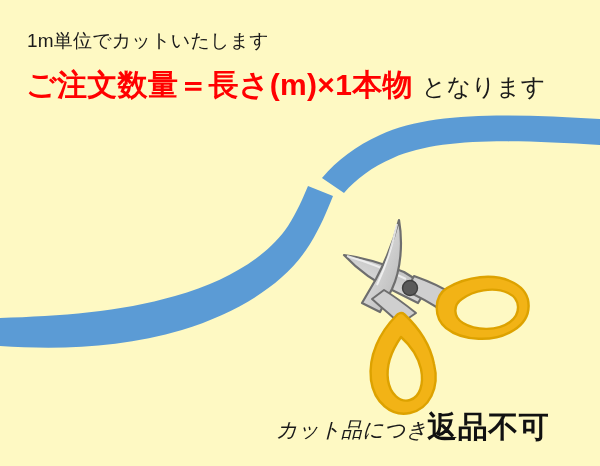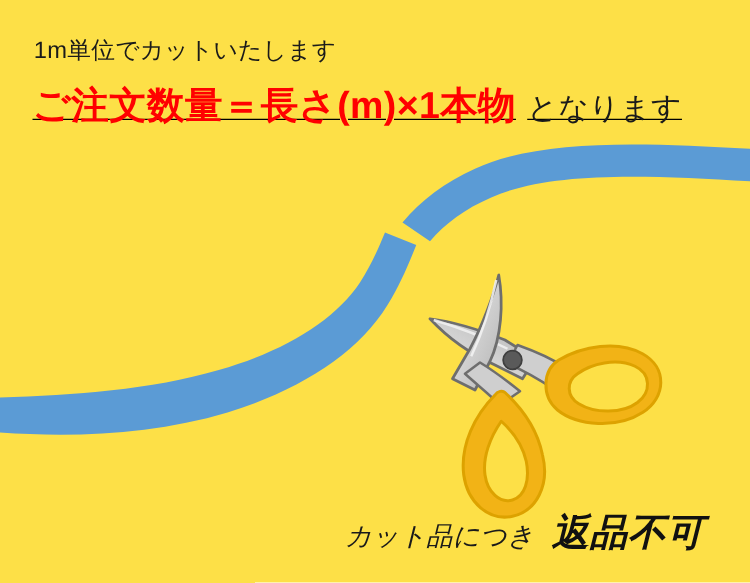--- a/index.html
+++ b/index.html
@@ -8,21 +8,21 @@
     padding: 0;
     background: #ffffff;
   }
   body {
     font-family: "Liberation Sans", "DejaVu Sans", sans-serif;
   }
   #stage {
     position: relative;
     width: 600px;
     height: 466px;
-    background: #fde047;
+    background: #fef9c3;
     overflow: hidden;
   }
   #artboard {
     position: absolute;
     left: 0;
     top: 0;
     width: 600px;
     height: 466px;
   }
 
@@ -38,21 +38,20 @@
     top: 31px;
     font-size: 19px;
     color: #1a1a1a;
     letter-spacing: 0.2px;
   }
 
   #line-formula {
     left: 26px;
     top: 70px;
     font-size: 0;           
-    text-decoration: underline;
   }
   #line-formula .red {
     font-size: 30px;
     font-weight: bold;
     color: #ff0000;
     letter-spacing: 0.3px;
     vertical-align: baseline;
   }
   #line-formula .tail {
     font-size: 24px;
@@ -74,22 +73,20 @@
     letter-spacing: 0.2px;
     vertical-align: baseline;
     font-style: italic;
   }
   #line-footer .big {
     font-size: 30px;
     font-weight: bold;
     color: #111111;
     letter-spacing: 0.5px;
     vertical-align: baseline;
-    margin-left: 14px;
-    font-style: italic;
   }
 </style>
 </head>
 <body>
 
 <div id="stage">
 
   <svg id="artboard" viewBox="0 0 600 466" xmlns="http://www.w3.org/2000/svg" aria-hidden="true">
 
     <defs>

